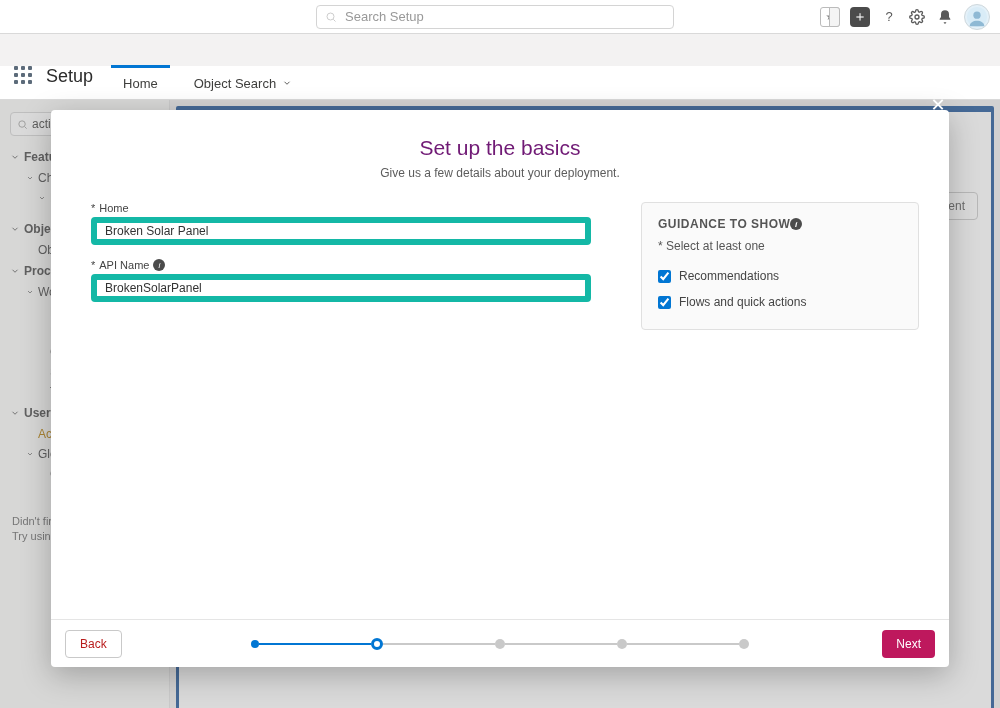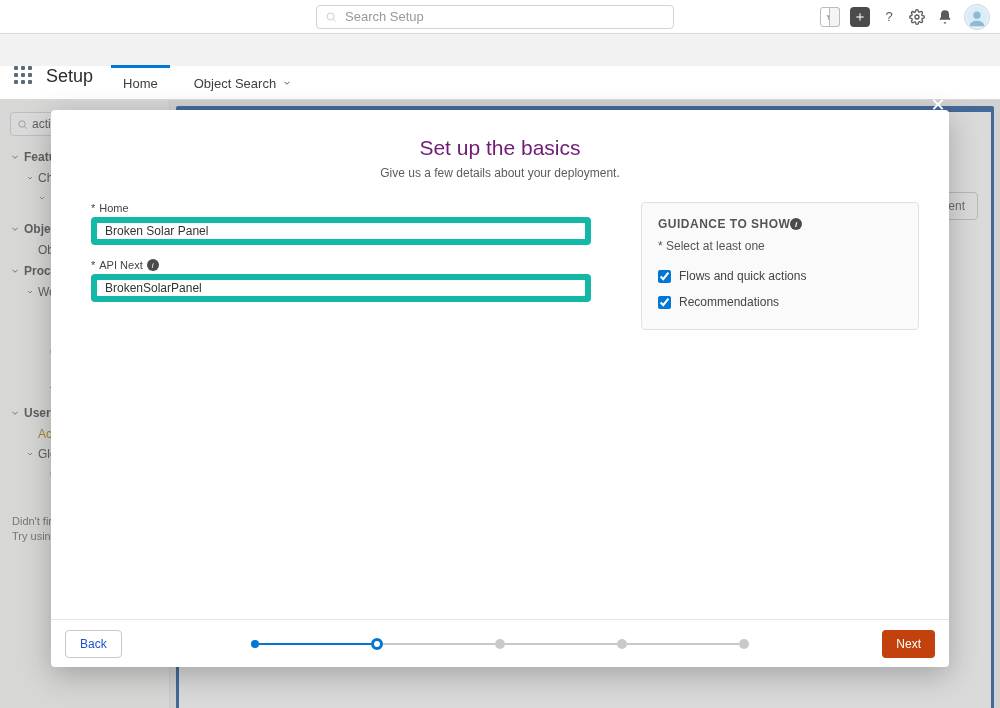--- a/index.html
+++ b/index.html
@@ -56,22 +56,22 @@
   .text-input{width:100%; height:28px; border:6px solid #14b8a6; border-radius:4px; padding:0 8px; font-size:12px; color:#333; margin-bottom:14px;}
   .guidance-card{border:1px solid #e0e0e0; border-radius:4px; background:#fafafa; padding:14px 16px;}
   .guidance-hdr{font-size:12px; font-weight:700; letter-spacing:0.5px; color:#555; display:flex; align-items:center; margin-bottom:8px;}
   .guidance-sub{font-size:12px; color:#555; margin-bottom:10px;}
   .guidance-sub::before{content:"* ";}
   .check-row{display:flex; align-items:center; gap:8px; font-size:12px; color:#444; padding:6px 0;}
   .check-row input{accent-color:#0176d3;}
   
   .modal-ftr { height:48px; border-top:1px solid #e5e5e5; display:flex; align-items:center; padding:0 14px; position:relative;}
   .btn { height:28px; padding:0 14px; border-radius:4px; font-size:12px; display:flex; align-items:center; cursor:pointer; border:0;}
-  .btn-back{background:#fff; border:1px solid #c9c9c9; color:#1d4ed8;}
-  .btn-next{background:#c2410c; color:#fff; margin-left:auto;}
+  .btn-back{background:#fff; border:1px solid #c9c9c9; color:#b91c1c;}
+  .btn-next{background:#be185d; color:#fff; margin-left:auto;}
   .stepper{position:absolute; left:50%; transform:translateX(-50%); display:flex; align-items:center;}
   .step{width:10px;height:10px;border-radius:50%;background:#c9c9c9;}
   .step.done{background:#0176d3;width:8px;height:8px;}
   .step.done::after{content:"";position:absolute;}
   .step.cur{width:12px;height:12px;border:3px solid #0176d3;background:#fff;}
   .bar{width:112px;height:2px;background:#c9c9c9;}
   .bar.done{background:#0176d3;}
   
   .behind-btn{position:absolute; right:22px; top:92px; height:28px; padding:0 12px; border:1px solid #c9c9c9; border-radius:4px; background:#fff; color:#555; font-size:12px; display:flex; align-items:center;}
 </style>
@@ -204,39 +204,39 @@
     <div class="modal-body">
       <div class="body-title">Set up the basics</div>
       <div class="body-sub">Give us a few details about your deployment.</div>
       <div class="form-row">
         <div class="form-left">
           <div class="fld-label">
               <span>Home</span>
             </div>
           <input class="text-input" value="Broken Solar Panel" style="">
           <div class="fld-label">
-              <span>API Next</span>
+              <span>API Name</span>
               <span class="info-dot">i</span>
             </div>
           <input class="text-input" value="BrokenSolarPanel" style="">
         </div>
         <div class="form-right">
           <div class="guidance-card">
             <div class="guidance-hdr">
                 <span>GUIDANCE TO SHOW</span>
                 <span class="info-dot">i</span>
               </div>
             <div class="guidance-sub">Select at least one</div>
             <label class="check-row">
               <input type="checkbox" checked="" style="">
-              <span>Flows and quick actions</span>
+              <span>Recommendations</span>
             </label>
             <label class="check-row">
               <input type="checkbox" checked="" style="">
-              <span>Recommendations</span>
+              <span>Flows and quick actions</span>
             </label>
           </div>
         </div>
       </div>
     </div>
     <div class="modal-ftr">
       <button class="btn btn-back">Back</button>
       <div class="stepper">
         <div class="step done"></div>
         <div class="bar done"></div>

